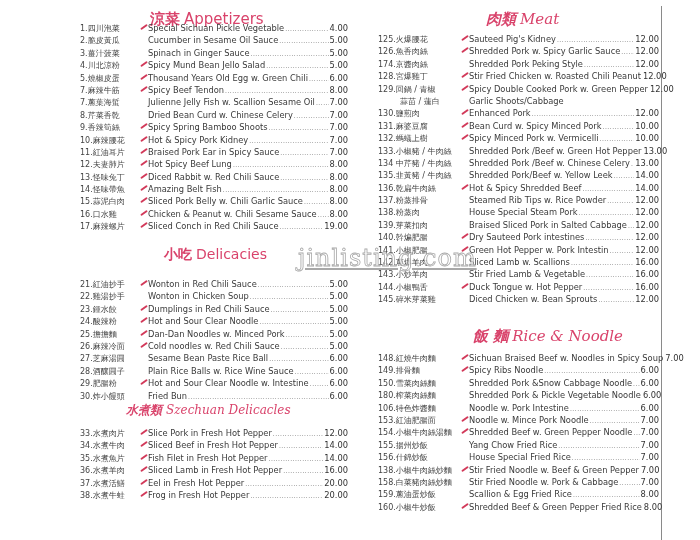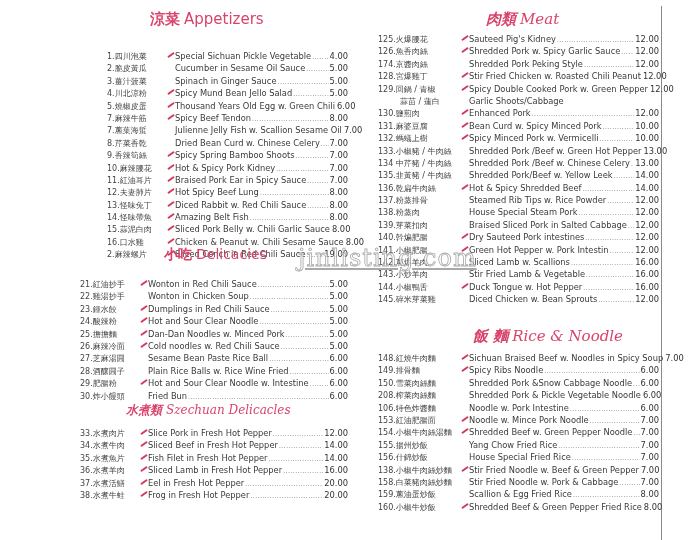--- a/index.html
+++ b/index.html
@@ -39,21 +39,21 @@
 </style>
 </head>
 <body>
 
 <div class="divider"></div>
 
 <div class="col col-left">
   <div class="section-title" style="left:70px;top:10px;font-size:15px;text-align:right;">
     <span class="zh">涼菜</span><span>Appetizers</span>
   </div>
-  <ul class="items" style="top:50px;margin-left:27px;">
+  <ul class="items" style="top:22px;">
       <li class="item">
         <span class="num">1.四川泡菜</span>
         <span class="pepper on"></span>
         <span class="name">Special Sichuan Pickle Vegetable</span>
         <span class="dots"></span>
         <span class="price">4.00</span>
       </li>
       <li class="item">
         <span class="num">2.脆皮黃瓜</span>
         <span class="pepper"></span>
@@ -153,21 +153,21 @@
         <span class="price">8.00</span>
       </li>
       <li class="item">
         <span class="num">16.口水雞</span>
         <span class="pepper on"></span>
         <span class="name">Chicken &amp; Peanut w. Chili Sesame Sauce</span>
         <span class="dots"></span>
         <span class="price">8.00</span>
       </li>
       <li class="item">
-        <span class="num">2.麻辣螺片</span>
+        <span class="num">17.麻辣螺片</span>
         <span class="pepper on"></span>
         <span class="name">Sliced Conch in Red Chili Sauce</span>
         <span class="dots"></span>
         <span class="price">19.00</span>
       </li>
     </ul>
 
   <div class="section-title" style="left:84px;top:246px;font-size:14px;">
     <span class="zh">小吃</span><span>Delicacies</span>
   </div>
@@ -217,21 +217,21 @@
       <li class="item">
         <span class="num">27.芝麻湯圓</span>
         <span class="pepper"></span>
         <span class="name">Sesame Bean Paste Rice Ball</span>
         <span class="dots"></span>
         <span class="price">6.00</span>
       </li>
       <li class="item">
         <span class="num">28.酒釀圓子</span>
         <span class="pepper"></span>
-        <span class="name">Plain Rice Balls w. Rice Wine Fried</span>
+        <span class="name">Plain Rice Balls w. Rice Wine Sauce</span>
         <span class="dots"></span>
         <span class="price">6.00</span>
       </li>
       <li class="item">
         <span class="num">29.肥腸粉</span>
         <span class="pepper on"></span>
         <span class="name">Hot and Sour Clear Noodle w. Intestine</span>
         <span class="dots"></span>
         <span class="price">6.00</span>
       </li>
@@ -471,21 +471,21 @@
         <span class="price">6.00</span>
       </li>
       <li class="item">
         <span class="num">150.雪菜肉絲麵</span>
         <span class="pepper"></span>
         <span class="name">Shredded Pork &amp;Snow Cabbage Noodle</span>
         <span class="dots"></span>
         <span class="price">6.00</span>
       </li>
       <li class="item">
-        <span class="num">208.榨菜肉絲麵</span>
+        <span class="num">180.榨菜肉絲麵</span>
         <span class="pepper"></span>
         <span class="name">Shredded Pork &amp; Pickle Vegetable Noodle</span>
         <span class="dots"></span>
         <span class="price">6.00</span>
       </li>
       <li class="item">
         <span class="num">106.特色炸醬麵</span>
         <span class="pepper"></span>
         <span class="name">Noodle w. Pork Intestine</span>
         <span class="dots"></span>

